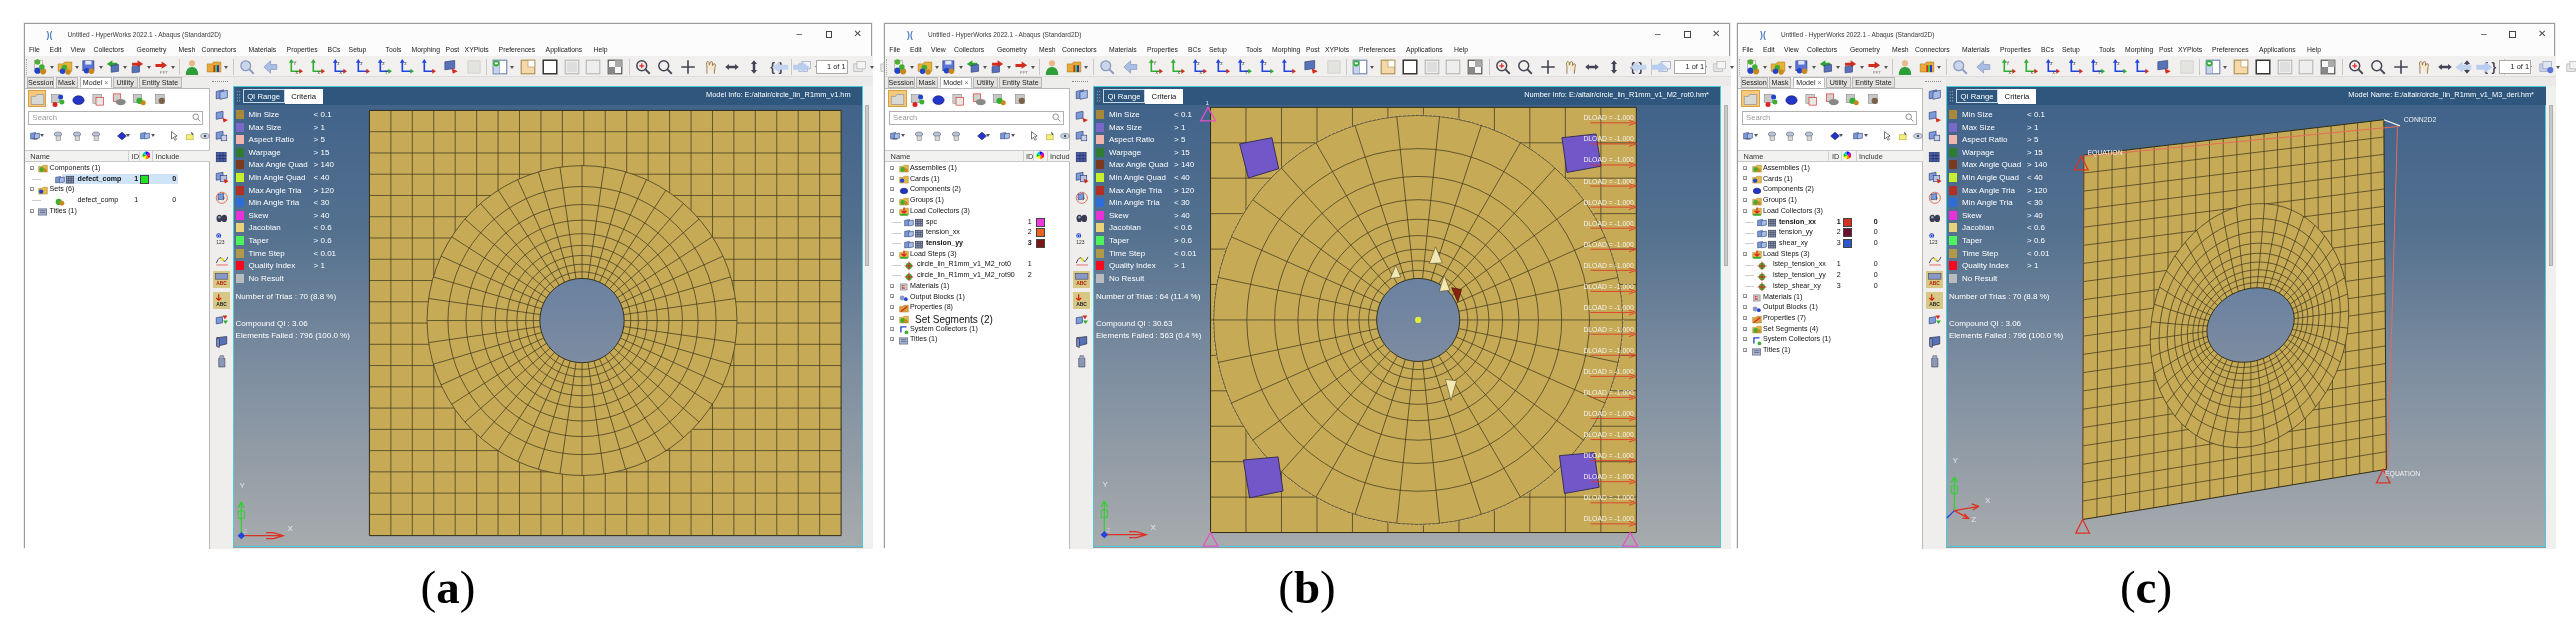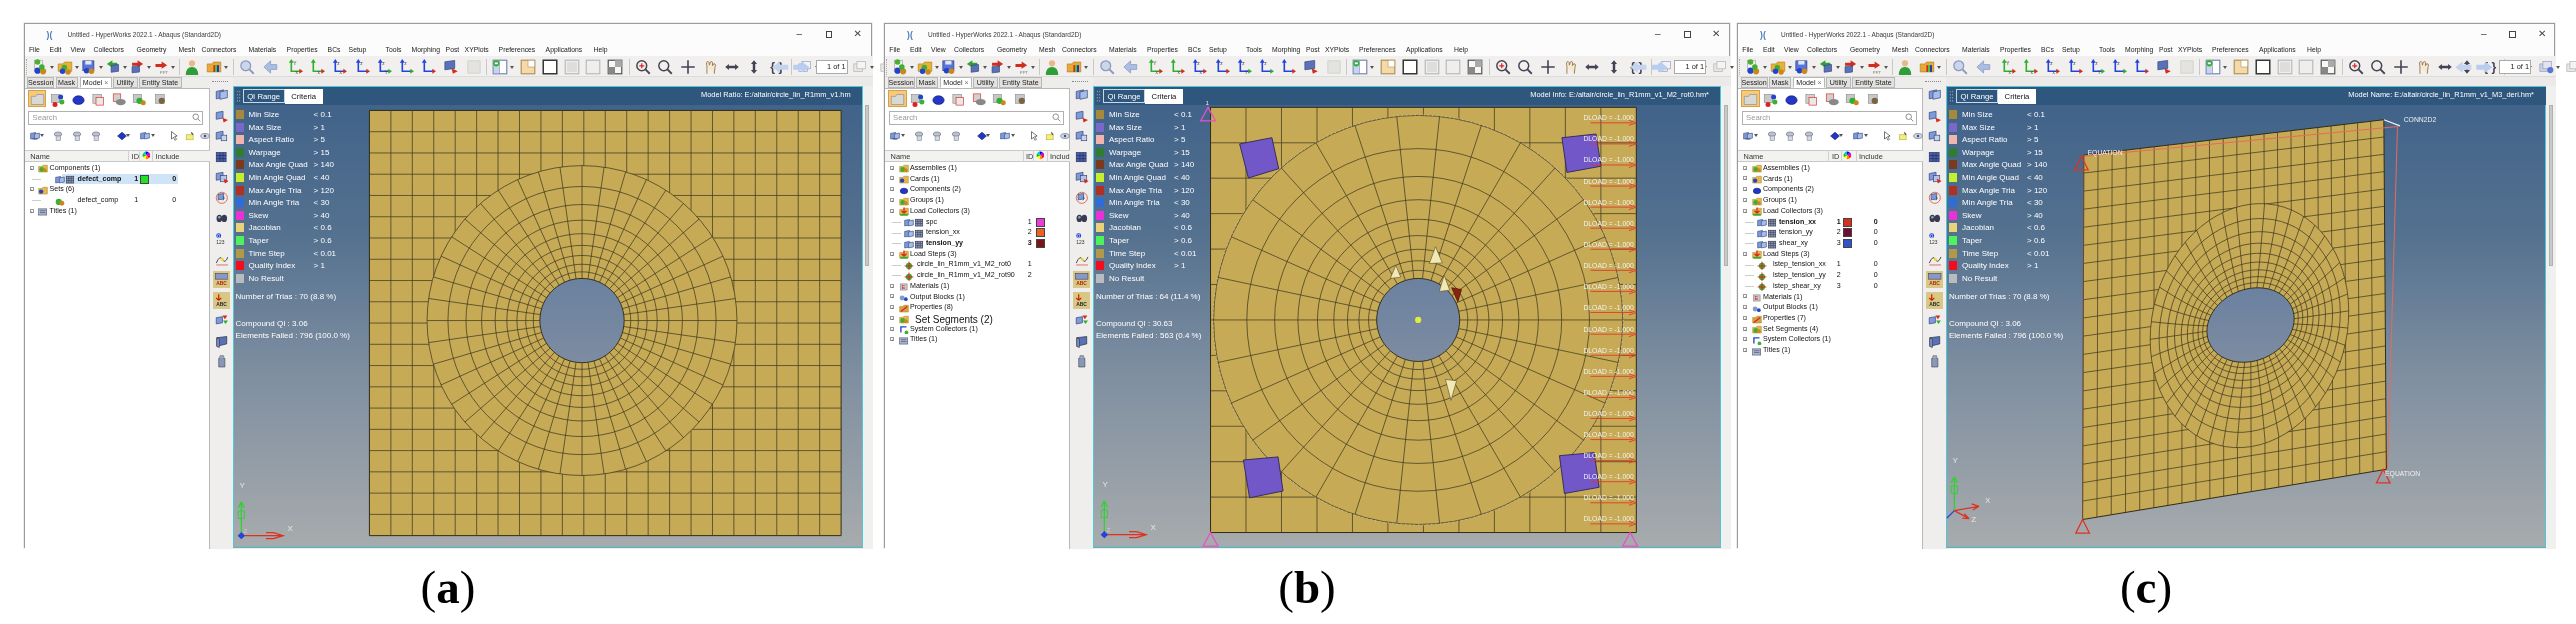--- a/index.html
+++ b/index.html
@@ -433,21 +433,21 @@
       <ellipse cx="11" cy="5" rx="4" ry="1.5" fill="#aab"></ellipse>
     </svg>
     <div class="ab" style="left:208px;top:53px;width:640px;height:8.7px;background:#eceae8"></div>
     <div class="ab" style="left:838px;top:62px;width:10px;height:463px;background:#f0f0ee"></div>
     <div class="ab" style="left:840px;top:81px;width:4.3px;height:161px;background:#c9c9c7;border:0.6px solid #b0b0ae"></div>
     <div class="ab" style="left:208px;top:62px;width:630px;height:461px;background:linear-gradient(180deg,#3f6189 0%,#54718f 32%,#7e8ea0 62%,#a7abad 100%);border:1.2px solid #4cc8d8"></div>
     <div class="ab" style="left:210px;top:63px;width:627px;height:18px;background:#2f577d"></div>
     <div class="ab" style="left:211px;top:66px;width:5px;height:12.4px;background-image:radial-gradient(circle,#9ab 0.6px,transparent 0.7px);background-size:2.5px 3.1px"></div>
     <div class="ab txt" style="left:218px;top:65px;width:42px;height:13.6px;border:0.6px solid #c8d8e8;color:#fff;font-size:7.7px;text-align:center;line-height:13.6px">QI Range</div>
     <div class="ab txt" style="left:260px;top:65px;width:38px;height:15px;background:#fff;color:#111;font-size:7.7px;text-align:center;line-height:15px">Criteria</div>
-    <div class="ab txt" style="left:547px;top:66px;width:279px;text-align:right;font-size:7.4px;color:#fff">Model Ratio: E:/altair/circle_lin_R1mm_v1.hm</div>
+    <div class="ab txt" style="left:547px;top:66px;width:279px;text-align:right;font-size:7.4px;color:#fff">Model Info: E:/altair/circle_lin_R1mm_v1.hm</div>
     <div class="ab" style="left:211px;top:86px;width:8px;height:8.7px;background:#a8893a"></div>
     <div class="ab txt" style="left:224px;top:86px;font-size:8px;color:#fff">Min Size</div>
     <div class="ab txt" style="left:289px;top:86px;font-size:8px;color:#fff">&lt; 0.1</div>
     <div class="ab" style="left:211px;top:99px;width:8px;height:8.7px;background:#7a68c8"></div>
     <div class="ab txt" style="left:224px;top:99px;font-size:8px;color:#fff">Max Size</div>
     <div class="ab txt" style="left:289px;top:99px;font-size:8px;color:#fff">&gt; 1</div>
     <div class="ab" style="left:211px;top:111px;width:8px;height:8.7px;background:#f0b6ae"></div>
     <div class="ab txt" style="left:224px;top:111px;font-size:8px;color:#fff">Aspect Ratio</div>
     <div class="ab txt" style="left:289px;top:111px;font-size:8px;color:#fff">&gt; 5</div>
     <div class="ab" style="left:211px;top:124px;width:8px;height:8.7px;background:#2e7d32"></div>
@@ -993,21 +993,21 @@
       <ellipse cx="11" cy="5" rx="4" ry="1.5" fill="#aab"></ellipse>
     </svg>
     <div class="ab" style="left:208px;top:53px;width:638px;height:8.7px;background:#eceae8"></div>
     <div class="ab" style="left:836px;top:62px;width:10px;height:463px;background:#f0f0ee"></div>
     <div class="ab" style="left:839px;top:81px;width:4.3px;height:161px;background:#c9c9c7;border:0.6px solid #b0b0ae"></div>
     <div class="ab" style="left:208px;top:62px;width:628px;height:461px;background:linear-gradient(180deg,#3f6189 0%,#54718f 32%,#7e8ea0 62%,#a7abad 100%);border:1.2px solid #4cc8d8"></div>
     <div class="ab" style="left:210px;top:63px;width:625px;height:18px;background:#2f577d"></div>
     <div class="ab" style="left:211px;top:66px;width:5px;height:12.4px;background-image:radial-gradient(circle,#9ab 0.6px,transparent 0.7px);background-size:2.5px 3.1px"></div>
     <div class="ab txt" style="left:218px;top:65px;width:42px;height:13.6px;border:0.6px solid #c8d8e8;color:#fff;font-size:7.7px;text-align:center;line-height:13.6px">QI Range</div>
     <div class="ab txt" style="left:260px;top:65px;width:38px;height:15px;background:#fff;color:#111;font-size:7.7px;text-align:center;line-height:15px">Criteria</div>
-    <div class="ab txt" style="left:545px;top:66px;width:279px;text-align:right;font-size:7.4px;color:#fff">Model Info: E:/altair/circle_lin_R1mm_v1_M2_rot0.hm*</div>
+    <div class="ab txt" style="left:545px;top:66px;width:279px;text-align:right;font-size:7.4px;color:#fff">Number Info: E:/altair/circle_lin_R1mm_v1_M2_rot0.hm*</div>
     <div class="ab" style="left:211px;top:86px;width:8px;height:8.7px;background:#a8893a"></div>
     <div class="ab txt" style="left:224px;top:86px;font-size:8px;color:#fff">Min Size</div>
     <div class="ab txt" style="left:289px;top:86px;font-size:8px;color:#fff">&lt; 0.1</div>
     <div class="ab" style="left:211px;top:99px;width:8px;height:8.7px;background:#7a68c8"></div>
     <div class="ab txt" style="left:224px;top:99px;font-size:8px;color:#fff">Max Size</div>
     <div class="ab txt" style="left:289px;top:99px;font-size:8px;color:#fff">&gt; 1</div>
     <div class="ab" style="left:211px;top:111px;width:8px;height:8.7px;background:#f0b6ae"></div>
     <div class="ab txt" style="left:224px;top:111px;font-size:8px;color:#fff">Aspect Ratio</div>
     <div class="ab txt" style="left:289px;top:111px;font-size:8px;color:#fff">&gt; 5</div>
     <div class="ab" style="left:211px;top:124px;width:8px;height:8.7px;background:#2e7d32"></div>

